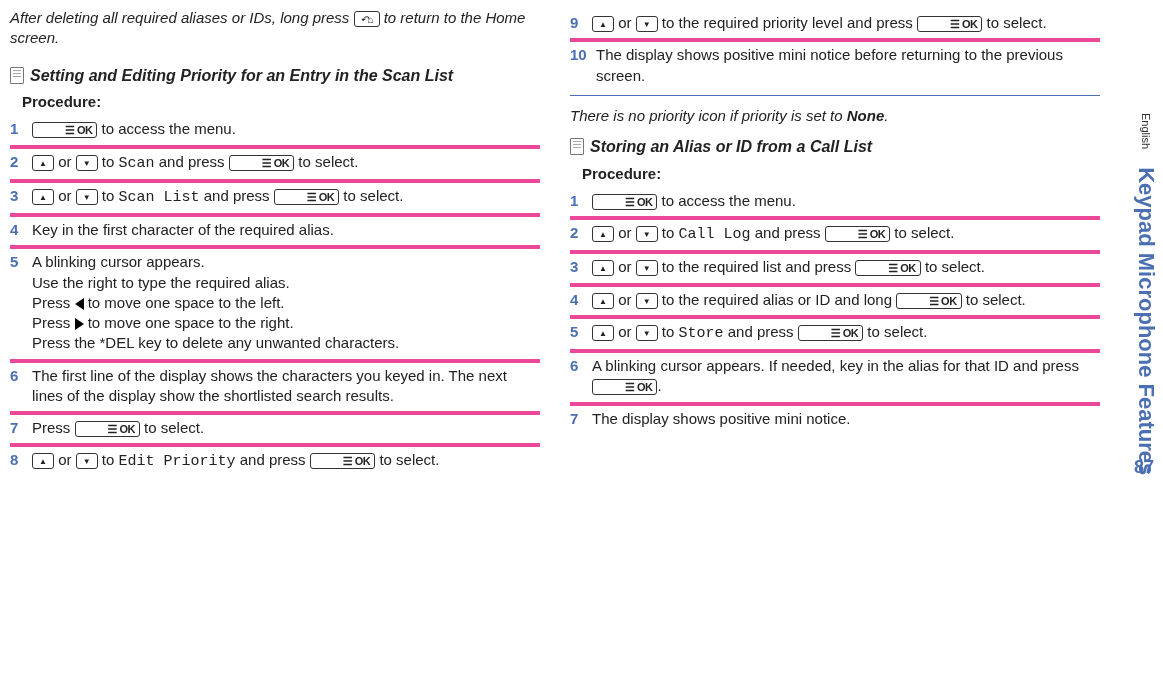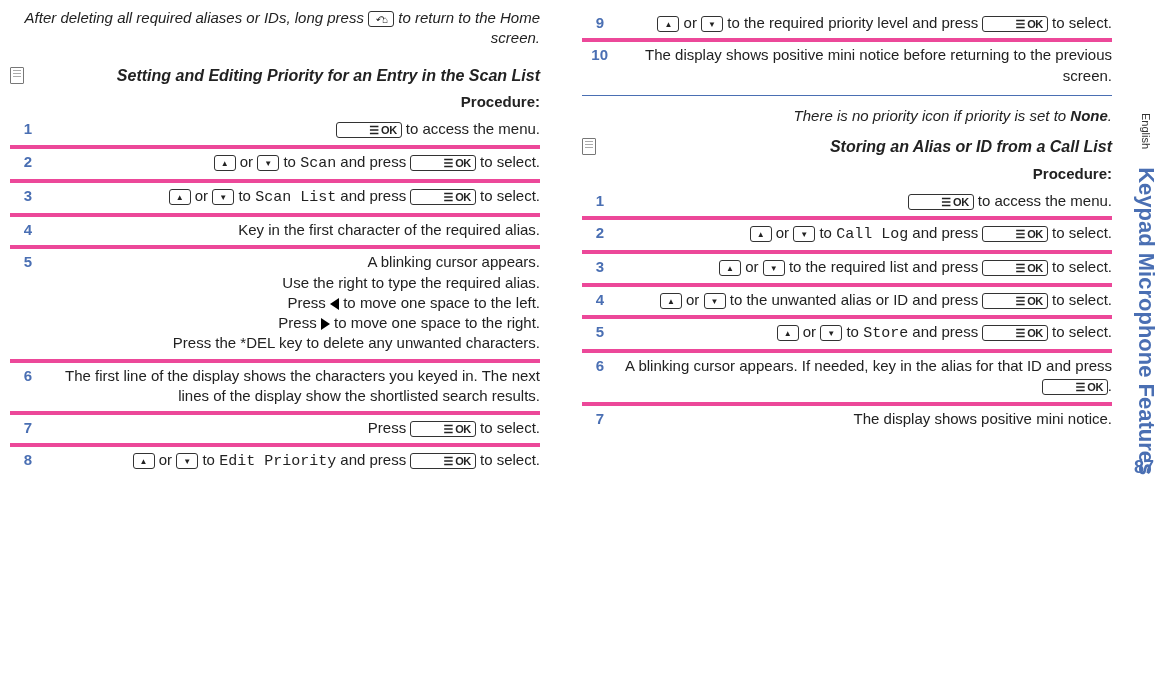--- a/index.html
+++ b/index.html
@@ -7,22 +7,21 @@
     font-size: 15px;
     color: #222;
     margin: 0;
     padding: 8px 18px 8px 10px;
     width: 1163px;
     box-sizing: border-box;
     position: relative;
   }
   .page {
     display: flex;
-    gap: 42px;
-    text-align: right;
+    gap: 30px;
   }
   .col {
     width: 530px;
     line-height: 1.35;
   }
   .vertical-tab {
     position: absolute;
     top: 0;
     right: 0;
     width: 34px;
@@ -78,21 +77,21 @@
     border-radius: 1px;
   }
   .doc-icon::after {
     content:"";
     position:absolute;
     top:2px;left:2px;right:2px;height:1px;background:#aaa;
     box-shadow: 0 3px 0 #aaa, 0 6px 0 #aaa;
   }
   .proc {
     font-weight: bold;
-    margin: 6px 0 4px 4px;
+    margin: 6px 0 4px 12px;
   }
   .step {
     display: flex;
     align-items: flex-start;
     margin: 2px 0 2px 0;
     padding: 3px 0;
   }
   .step + .step {
     border-top: 4px solid #ec4899;
   }
@@ -267,21 +266,21 @@
       <span class="body"><span class="key arrow tri up"></span><span> or </span><span class="key arrow tri down"></span><span> to </span><span class="mono">Call Log</span><span> and press </span><span class="key ok">☰ OK</span><span> to select.</span></span>
     </div>
 
     <div class="step">
       <span class="num">3</span>
       <span class="body"><span class="key arrow tri up"></span><span> or </span><span class="key arrow tri down"></span><span> to the required list and press </span><span class="key ok">☰ OK</span><span> to select.</span></span>
     </div>
 
     <div class="step">
       <span class="num">4</span>
-      <span class="body"><span class="key arrow tri up"></span><span> or </span><span class="key arrow tri down"></span><span> to the unwanted alias or ID and press </span><span class="key ok">☰ OK</span><span> to select.</span></span>
+      <span class="body"><span class="key arrow tri up"></span><span> or </span><span class="key arrow tri down"></span><span> to the required alias or ID and long </span><span class="key ok">☰ OK</span><span> to select.</span></span>
     </div>
 
     <div class="step">
       <span class="num">5</span>
       <span class="body"><span class="key arrow tri up"></span><span> or </span><span class="key arrow tri down"></span><span> to </span><span class="mono">Store</span><span> and press </span><span class="key ok">☰ OK</span><span> to select.</span></span>
     </div>
 
     <div class="step">
       <span class="num">6</span>
       <span class="body"><span>A blinking cursor appears. If needed, key in the alias for that ID and press </span><span class="key ok">☰ OK</span><span>.</span></span>

